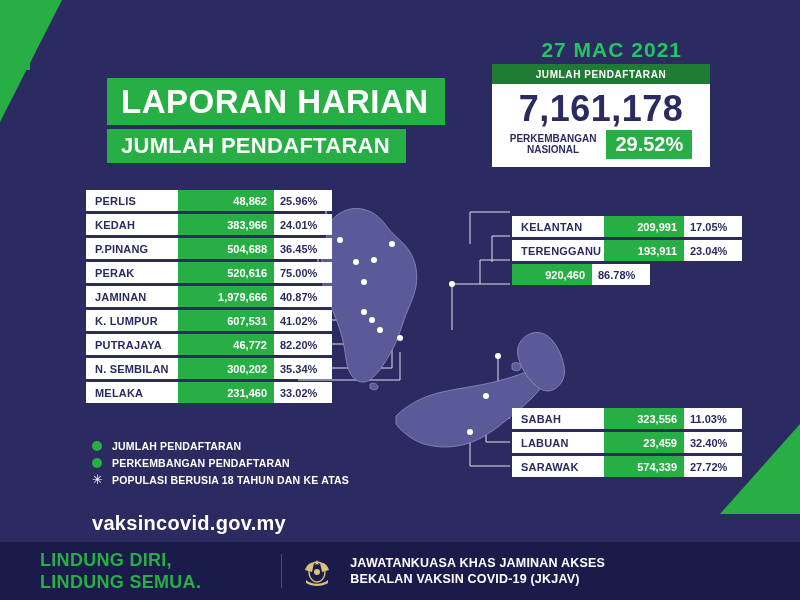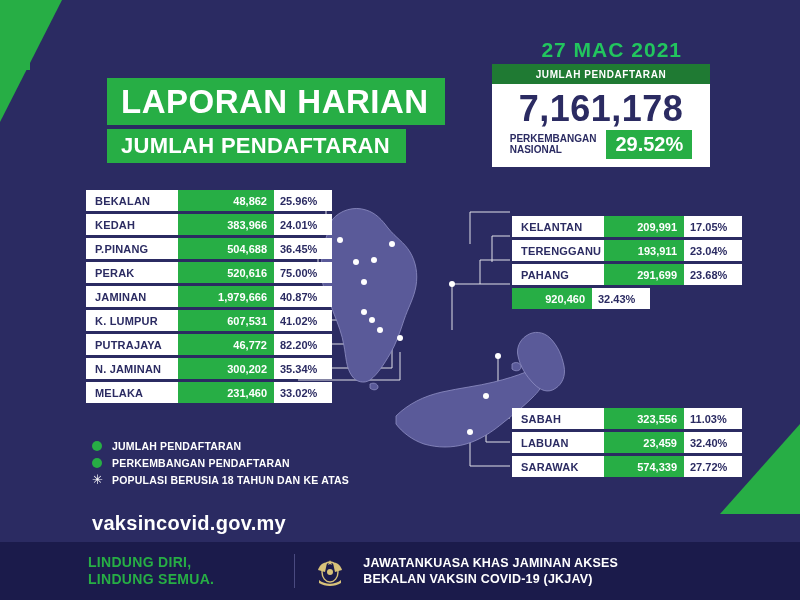--- a/index.html
+++ b/index.html
@@ -58,21 +58,21 @@
   }
   .natbox-body {
     background: #ffffff; text-align: center; padding: 6px 0 8px;
   }
   .nat-total {
     color: #2b2b62; font-size: 36px; font-weight: bold; letter-spacing: .5px;
     line-height: 1.05;
   }
   .nat-row { display: flex; align-items: center; justify-content: center; gap: 10px; margin-top: 2px; }
   .nat-label {
-    color: #2b2b62; font-size: 10px; font-weight: bold; line-height: 1.15; text-align: left;
+    color: #2b2b62; font-size: 10px; font-weight: bold; line-height: 1.15; text-align: center;
   }
   .nat-pct {
     background: #27ae45; color: #ffffff; font-size: 20px; font-weight: bold;
     padding: 3px 9px;
   }
 
   
   .panel { position: absolute; }
   .panel-left { left: 86px; top: 190px; width: 292px; }
   .panel-right-top { left: 512px; top: 216px; width: 230px; }
@@ -124,22 +124,22 @@
     position: absolute; left: 92px; top: 512px;
     color: #ffffff; font-size: 20px; font-weight: bold; letter-spacing: .3px;
   }
 
   
   .footer {
     position: absolute; left: 0; bottom: 0; width: 800px; height: 58px;
     background: #1b1b4b; display: flex; align-items: center;
   }
   .footer-left {
-    color: #27ae45; font-size: 14px; font-weight: bold; line-height: 1.25;
-    margin-left: 88px; letter-spacing: .3px;
+    color: #27ae45; font-size: 18px; font-weight: bold; line-height: 1.25;
+    margin-left: 40px; letter-spacing: .3px;
   }
   .footer-divider {
     width: 1px; height: 34px; background: #4a4a80; margin: 0 16px 0 80px;
   }
   .crest { width: 38px; height: 38px; position: relative; }
   .footer-right {
     color: #ffffff; font-size: 12.5px; font-weight: bold; line-height: 1.3;
     margin-left: 14px; letter-spacing: .2px;
   }
 </style>
@@ -235,21 +235,21 @@
         <circle cx="156" cy="98" r="3"></circle>
         <circle cx="202" cy="170" r="3"></circle>
         <circle cx="190" cy="210" r="3"></circle>
         <circle cx="174" cy="246" r="3"></circle>
       </g>
     </svg>
   </div>
 
   <div class="panel panel-left">
     <div class="srow">
-      <div class="name">BEKALAN</div>
+      <div class="name">PERLIS</div>
       <div class="val">48,862</div>
       <div class="pct">25.96%</div>
     </div>
     <div class="srow">
       <div class="name">KEDAH</div>
       <div class="val">383,966</div>
       <div class="pct">24.01%</div>
     </div>
     <div class="srow">
       <div class="name">P.PINANG</div>
@@ -270,21 +270,21 @@
       <div class="name">K. LUMPUR</div>
       <div class="val">607,531</div>
       <div class="pct">41.02%</div>
     </div>
     <div class="srow">
       <div class="name">PUTRAJAYA</div>
       <div class="val">46,772</div>
       <div class="pct">82.20%</div>
     </div>
     <div class="srow">
-      <div class="name">N. JAMINAN</div>
+      <div class="name">N. SEMBILAN</div>
       <div class="val">300,202</div>
       <div class="pct">35.34%</div>
     </div>
     <div class="srow">
       <div class="name">MELAKA</div>
       <div class="val">231,460</div>
       <div class="pct">33.02%</div>
     </div>
   </div>
 
@@ -293,27 +293,22 @@
       <div class="name">KELANTAN</div>
       <div class="val">209,991</div>
       <div class="pct">17.05%</div>
     </div>
     <div class="srow">
       <div class="name">TERENGGANU</div>
       <div class="val">193,911</div>
       <div class="pct">23.04%</div>
     </div>
     <div class="srow">
-      <div class="name">PAHANG</div>
-      <div class="val">291,699</div>
-      <div class="pct">23.68%</div>
-    </div>
-    <div class="srow">
       <div class="val">920,460</div>
-      <div class="pct">32.43%</div>
+      <div class="pct">86.78%</div>
     </div>
   </div>
 
   <div class="panel panel-right-bottom">
     <div class="srow">
       <div class="name">SABAH</div>
       <div class="val">323,556</div>
       <div class="pct">11.03%</div>
     </div>
     <div class="srow">

